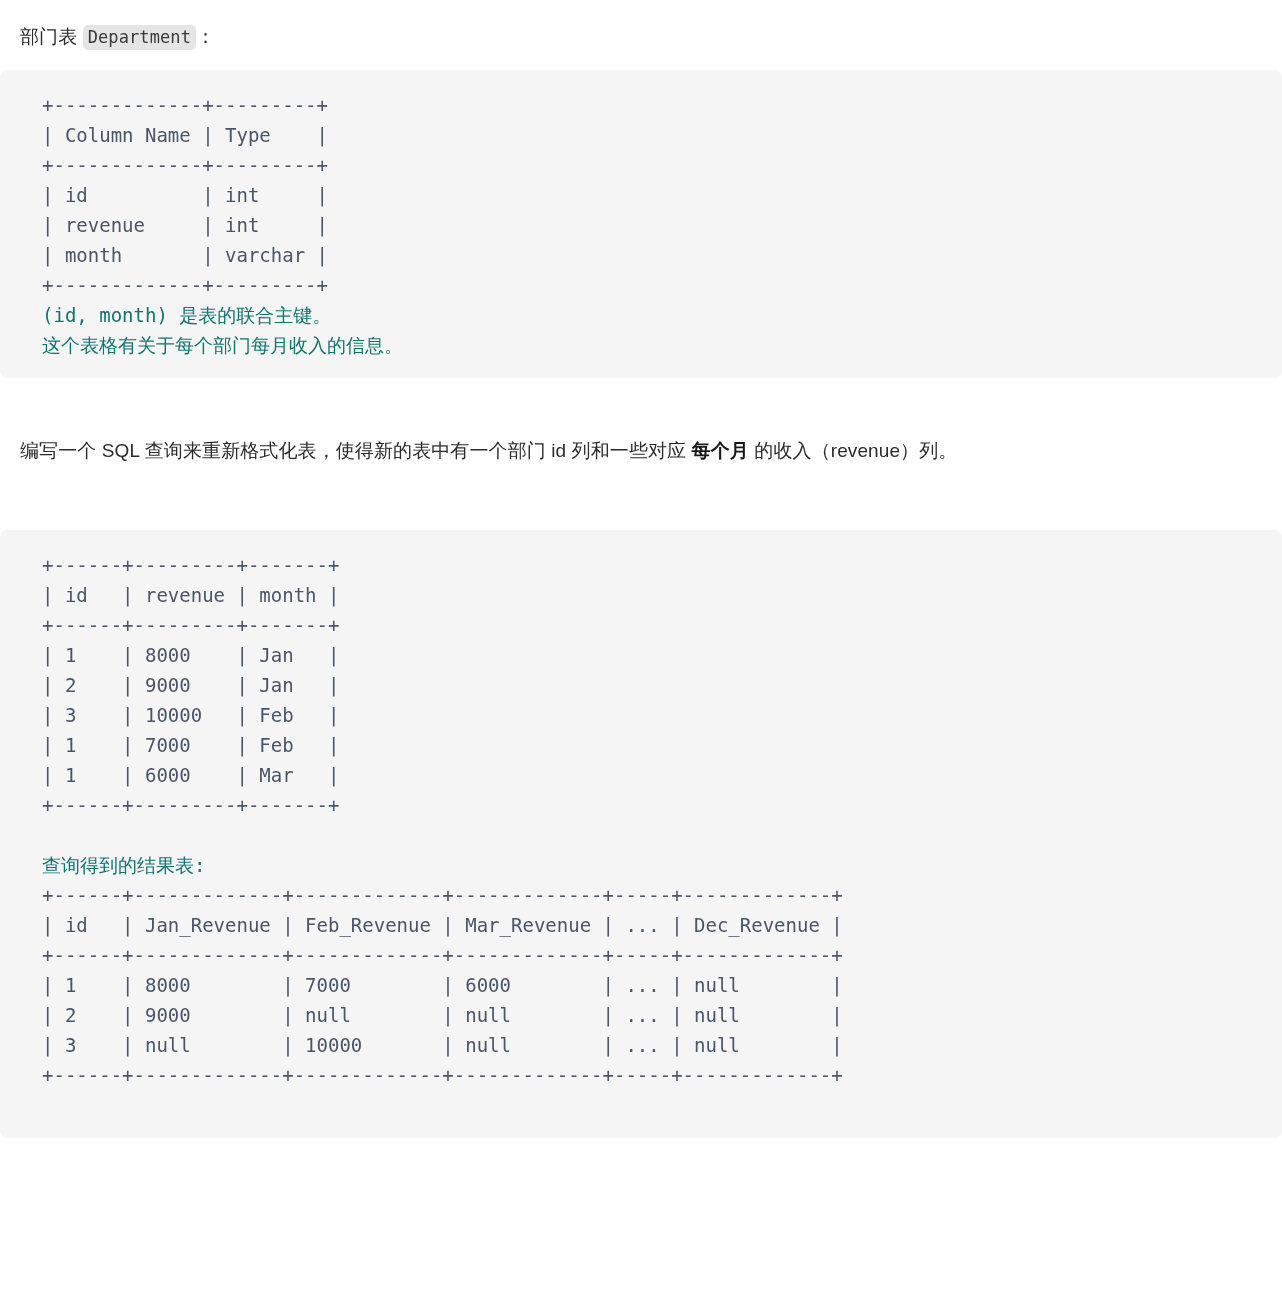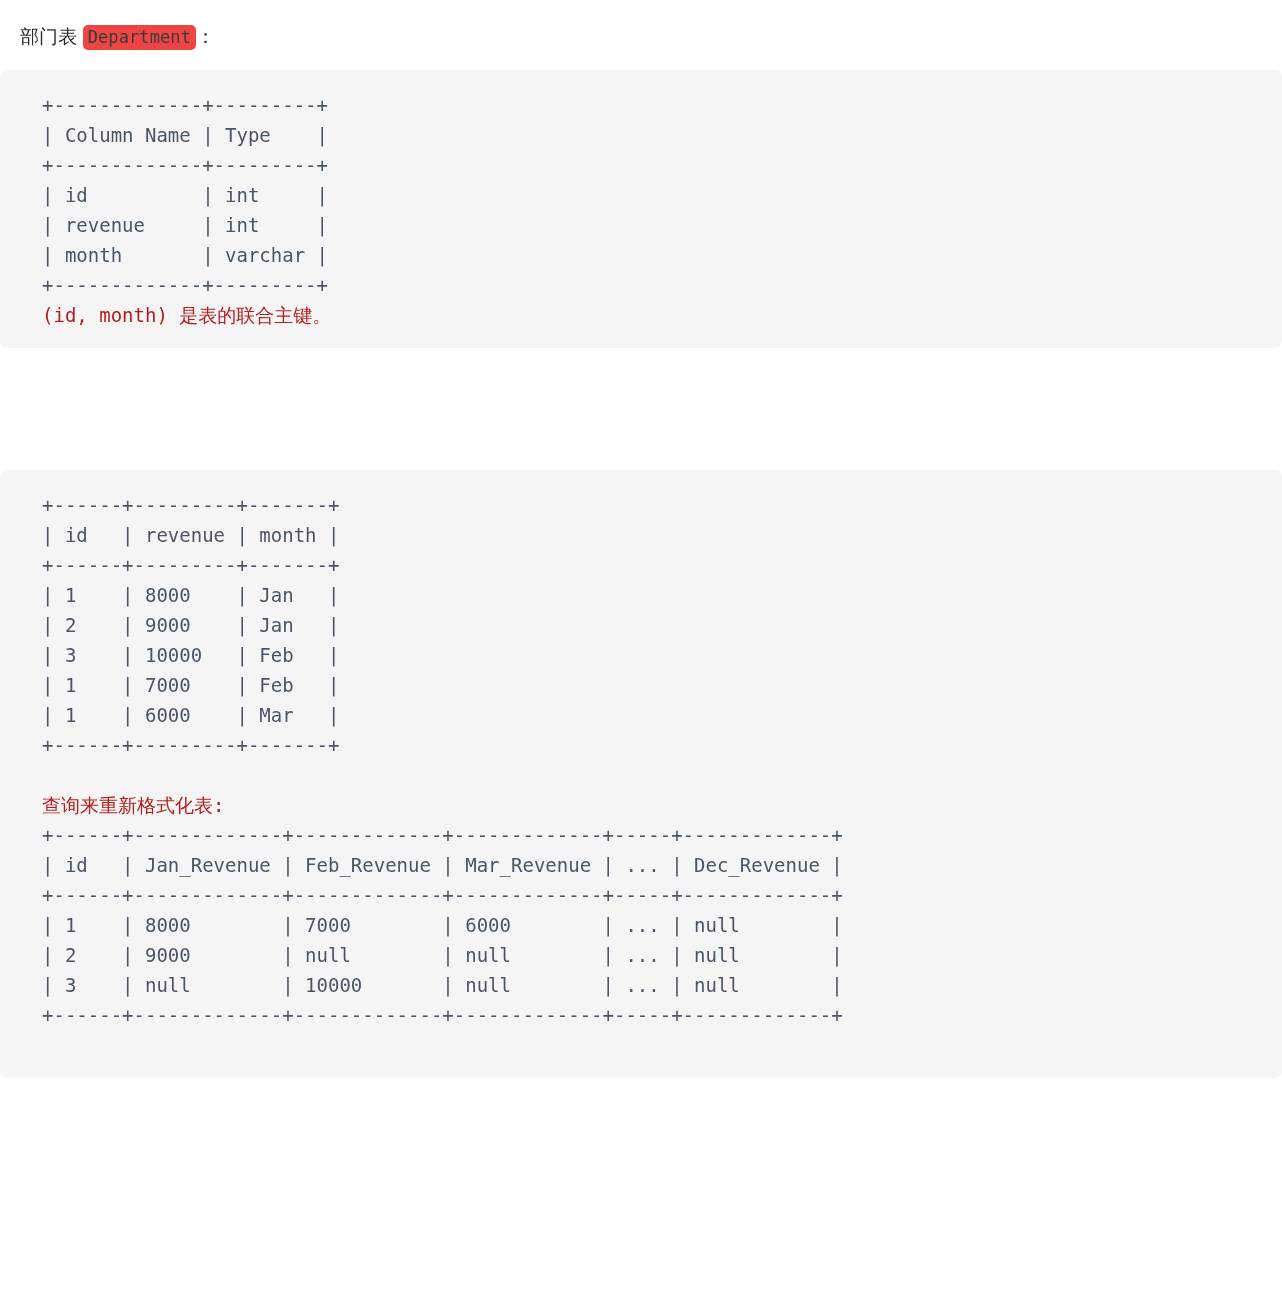--- a/index.html
+++ b/index.html
@@ -37,21 +37,21 @@
   }
   .para strong {
     font-weight: bold;
     color: #1a1a1a;
   }
 
   
   .inline-code {
     font-family: "DejaVu Sans Mono", "Liberation Mono", monospace;
     font-size: 17px;
-    background: #ef4444;
+    background: #e5e5e5;
     border-radius: 5px;
     padding: 2px 5px 3px 5px;
     color: #3a3a3a;
     white-space: pre;
   }
 
   
   .codeblock {
     background: #f5f5f5;
     border-radius: 7px;
@@ -62,21 +62,21 @@
   .codeblock pre {
     margin: 0;
     font-family: "DejaVu Sans Mono", "Liberation Mono", monospace;
     font-size: 19px;
     line-height: 30px;
     color: #4a5568;
     white-space: pre;
     tab-size: 4;
   }
   .codeblock pre.cn {
-    color: #b91c1c;
+    color: #0f766e;
   }
   .spacer-sm { height: 18px; }
   .spacer-md { height: 30px; }
   .spacer-lg { height: 58px; }
   .spacer-xl { height: 34px; }
 </style>
 </head>
 <body>
 
 <div class="page">
@@ -87,42 +87,44 @@
 
   <div class="codeblock code-section">
     <pre>+-------------+---------+
 | Column Name | Type    |
 +-------------+---------+
 | id          | int     |
 | revenue     | int     |
 | month       | varchar |
 +-------------+---------+</pre>
     <pre class="cn">(id, month) 是表的联合主键。</pre>
+    <pre class="cn">这个表格有关于每个部门每月收入的信息。</pre>
   </div>
 
   <div class="spacer-lg"></div>
 
+  <p class="para para-body"><span>编写一个 SQL 查询来重新格式化表，使得新的表中有一个部门 id 列和一些对应 </span><strong>每个月</strong><span> 的收入（revenue）列。</span></p>
 
   <div class="spacer-md"></div>
 
 
   <div class="spacer-xl"></div>
 
   <div class="codeblock code-section">
     <pre>+------+---------+-------+
 | id   | revenue | month |
 +------+---------+-------+
 | 1    | 8000    | Jan   |
 | 2    | 9000    | Jan   |
 | 3    | 10000   | Feb   |
 | 1    | 7000    | Feb   |
 | 1    | 6000    | Mar   |
 +------+---------+-------+</pre>
     <pre> </pre>
-    <pre class="cn">查询来重新格式化表:</pre>
+    <pre class="cn">查询得到的结果表:</pre>
     <pre>+------+-------------+-------------+-------------+-----+-------------+
 | id   | Jan_Revenue | Feb_Revenue | Mar_Revenue | ... | Dec_Revenue |
 +------+-------------+-------------+-------------+-----+-------------+
 | 1    | 8000        | 7000        | 6000        | ... | null        |
 | 2    | 9000        | null        | null        | ... | null        |
 | 3    | null        | 10000       | null        | ... | null        |
 +------+-------------+-------------+-------------+-----+-------------+</pre>
     <pre> </pre>
   </div>
 

